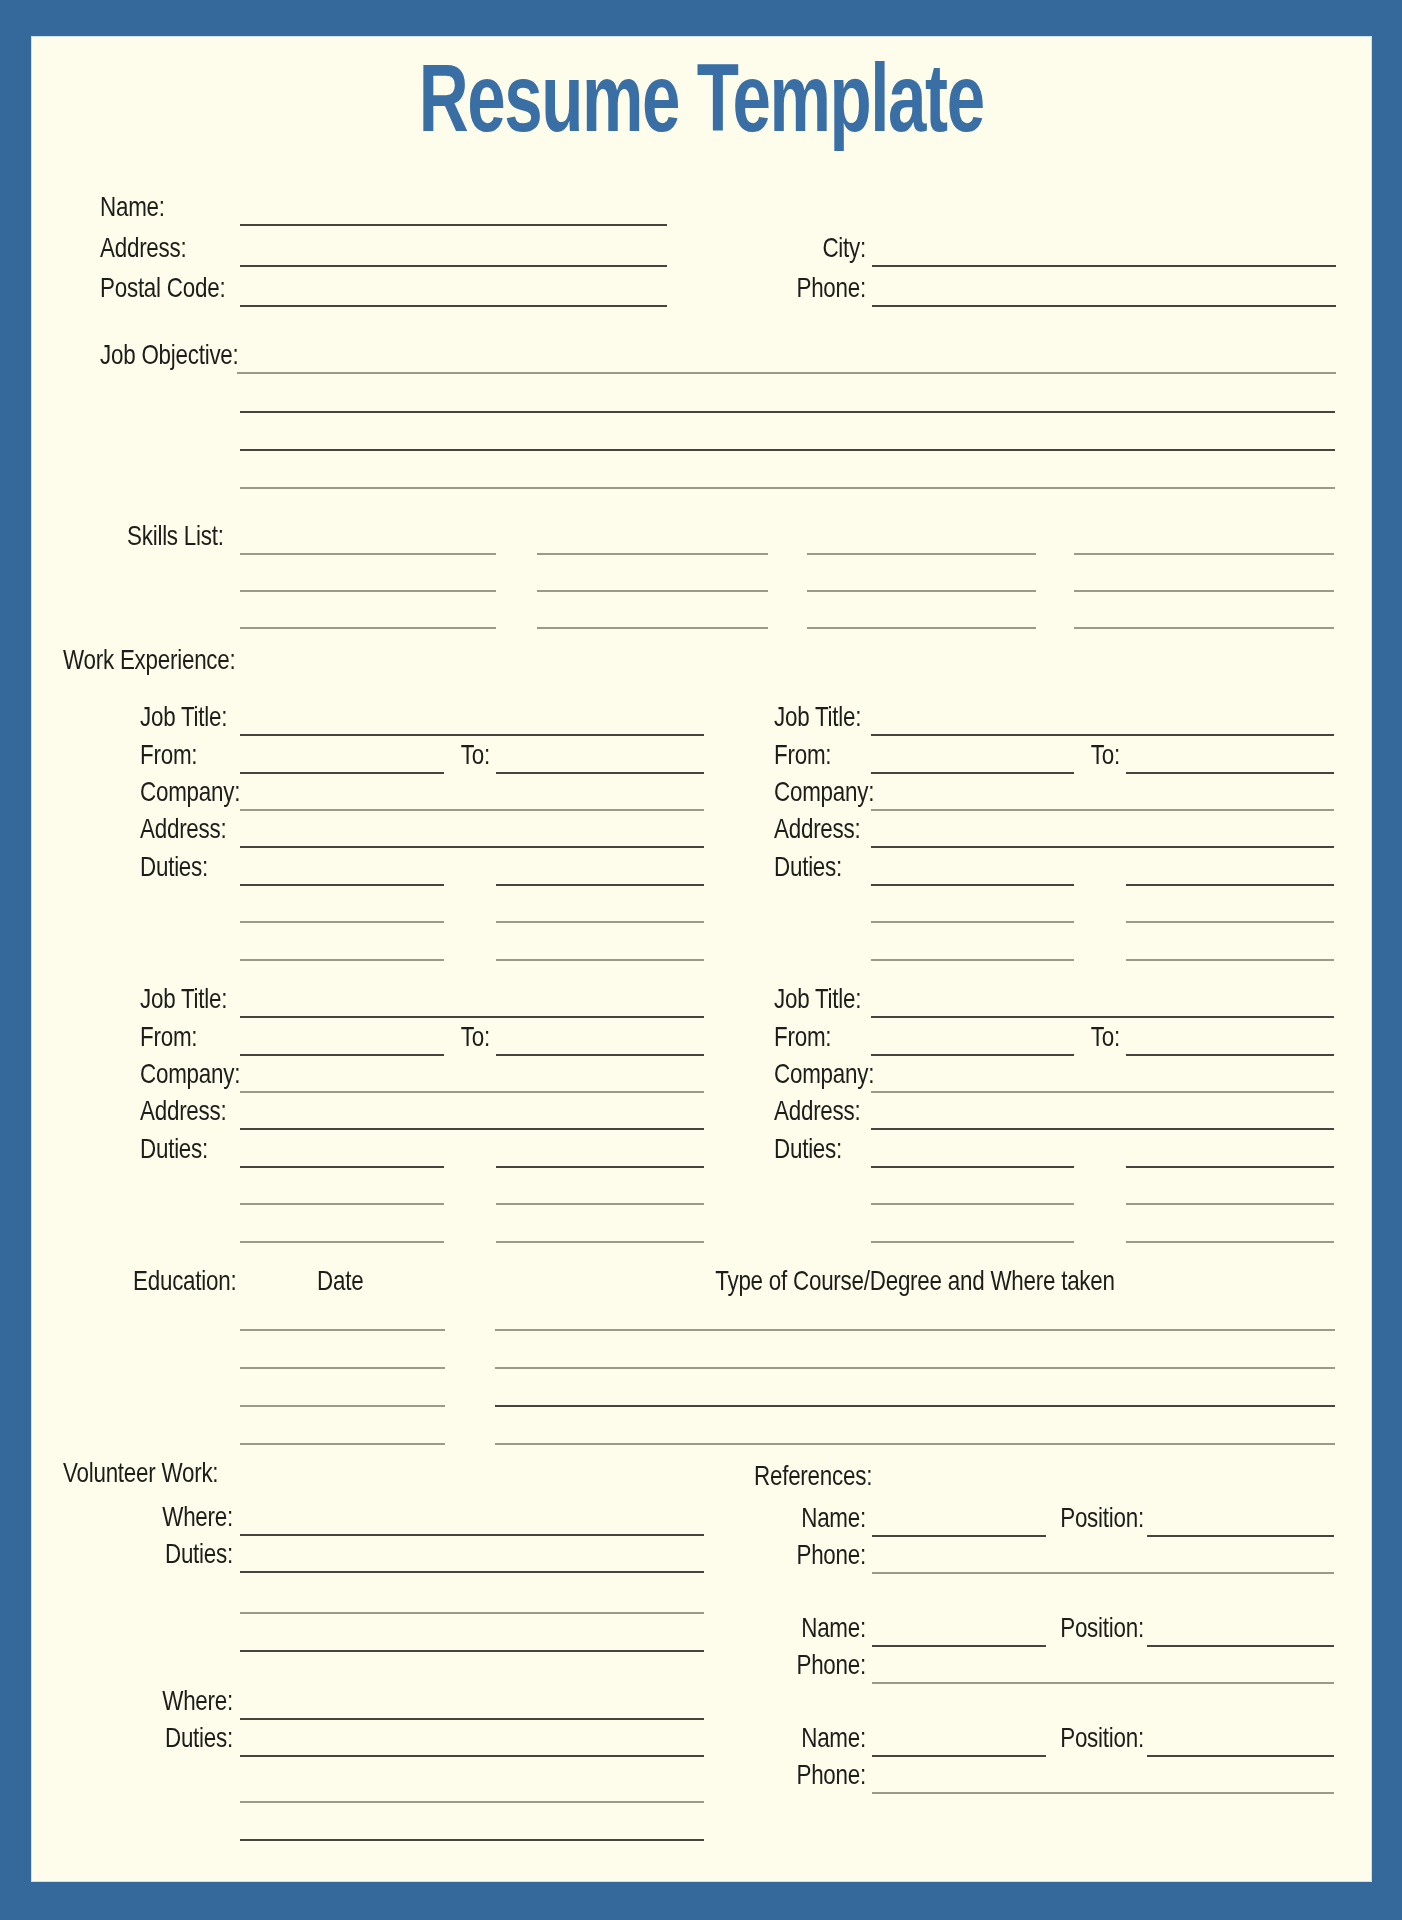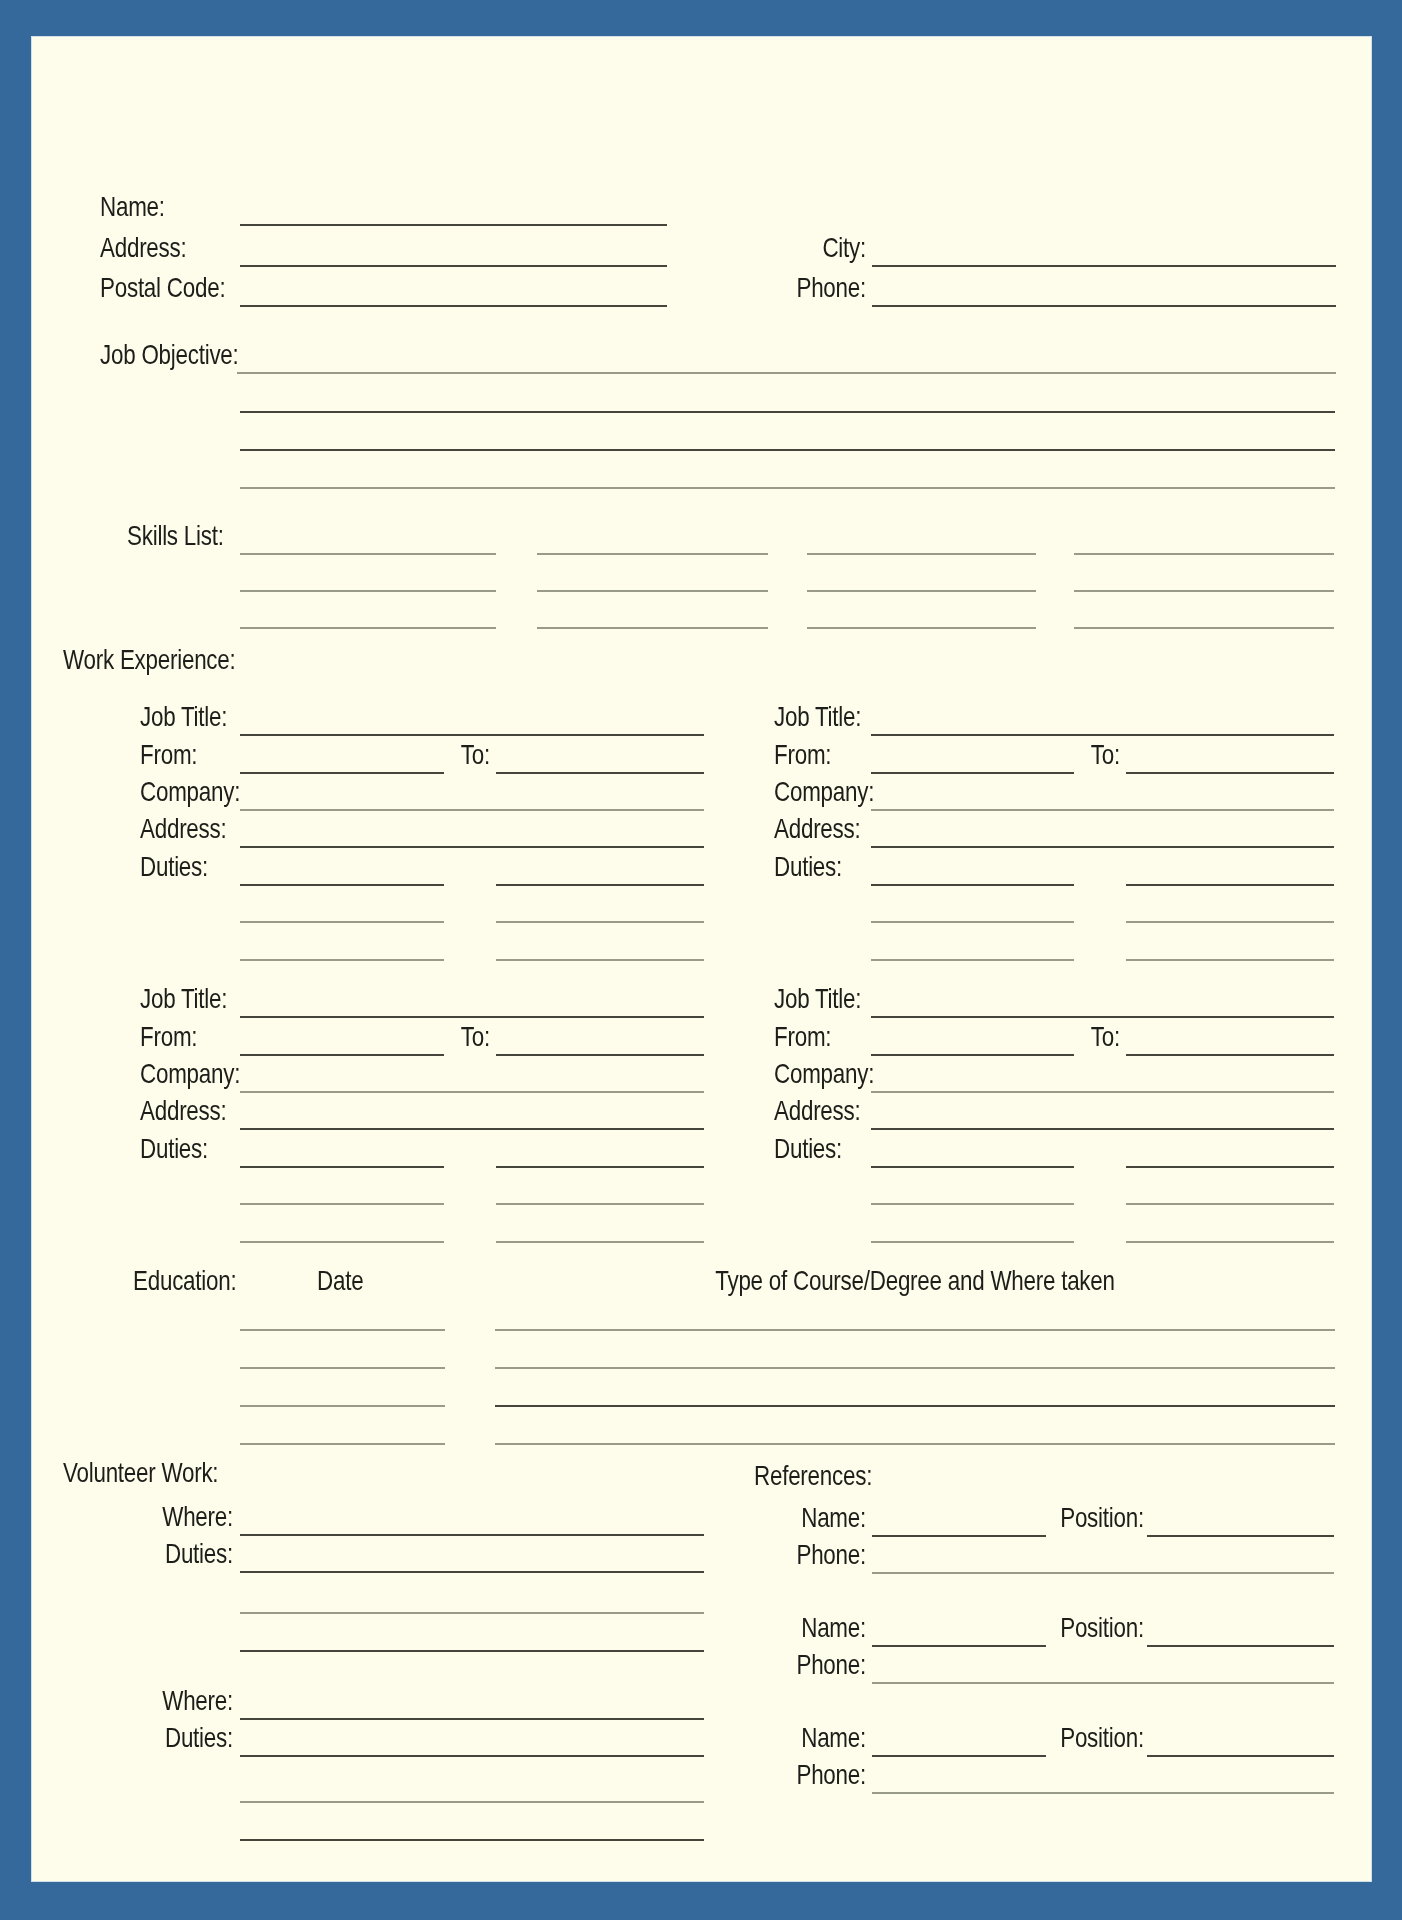--- a/index.html
+++ b/index.html
@@ -21,20 +21,23 @@
   .ln{position:absolute;height:2px;}
   .d{background:var(--line-dark);}
   .g{background:var(--line-gray);}
 </style>
 </head>
 <body>
 
 <div class="page">
   <div class="sheet"></div>
 
+  <div class="title-wrap">
+    <span class="title">Resume Template</span>
+  </div>
 
   <span class="lb" style="left:100px;top:190px">Name:</span>
   <div class="ln d" style="left:240px;top:224px;width:427px"></div>
 
   <span class="lb" style="left:100px;top:231px">Address:</span>
   <div class="ln d" style="left:240px;top:265px;width:427px"></div>
 
   <span class="lb" style="left:100px;top:271px">Postal Code:</span>
   <div class="ln d" style="left:240px;top:305px;width:427px"></div>
 

